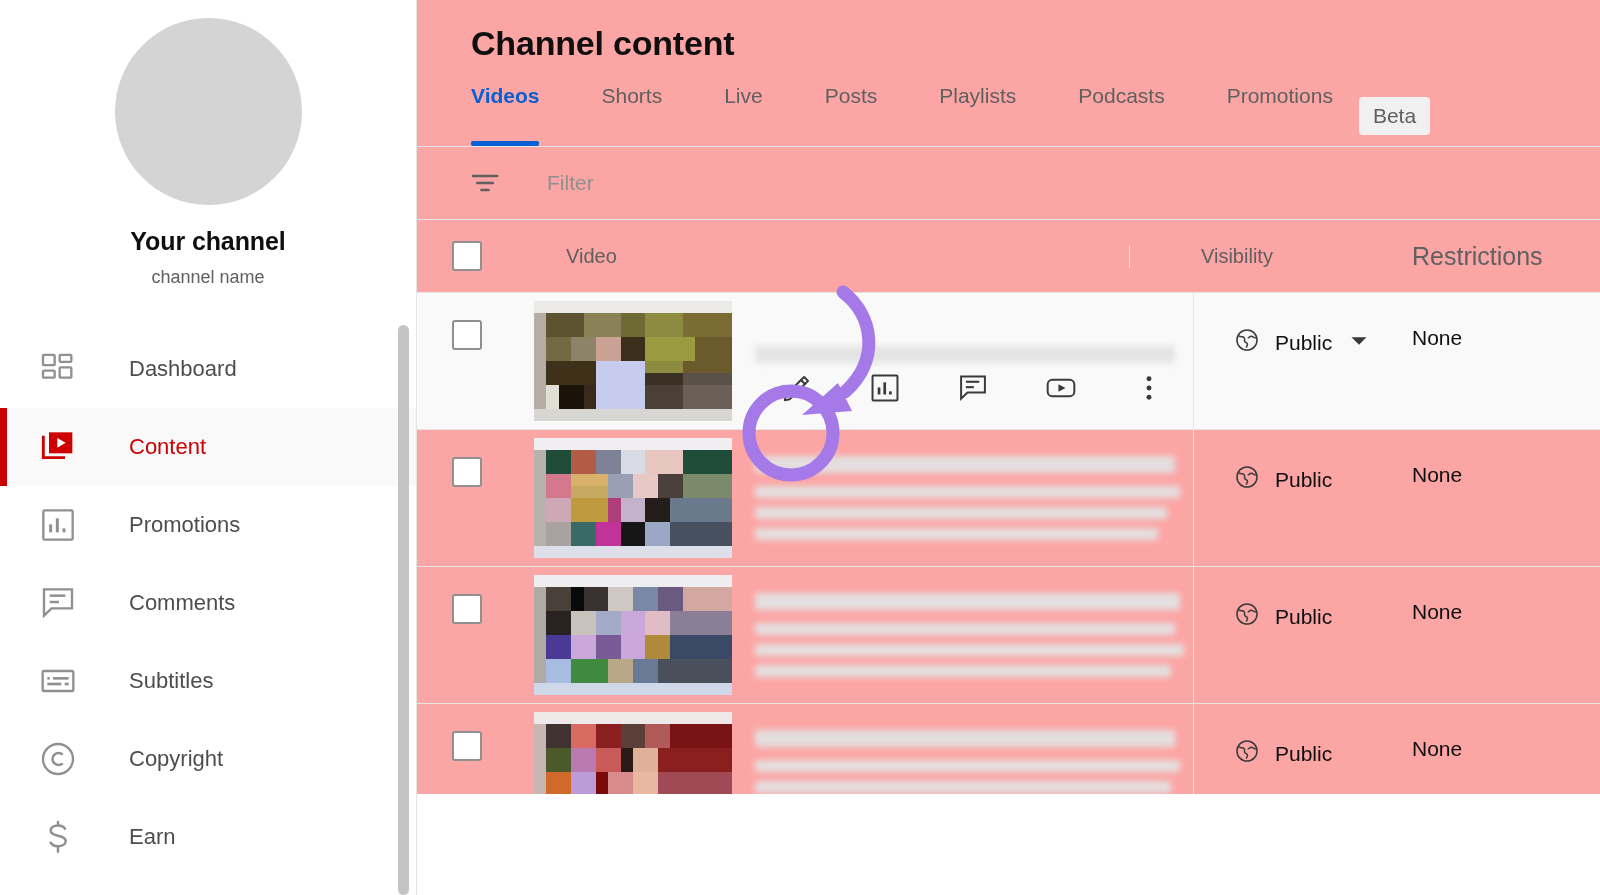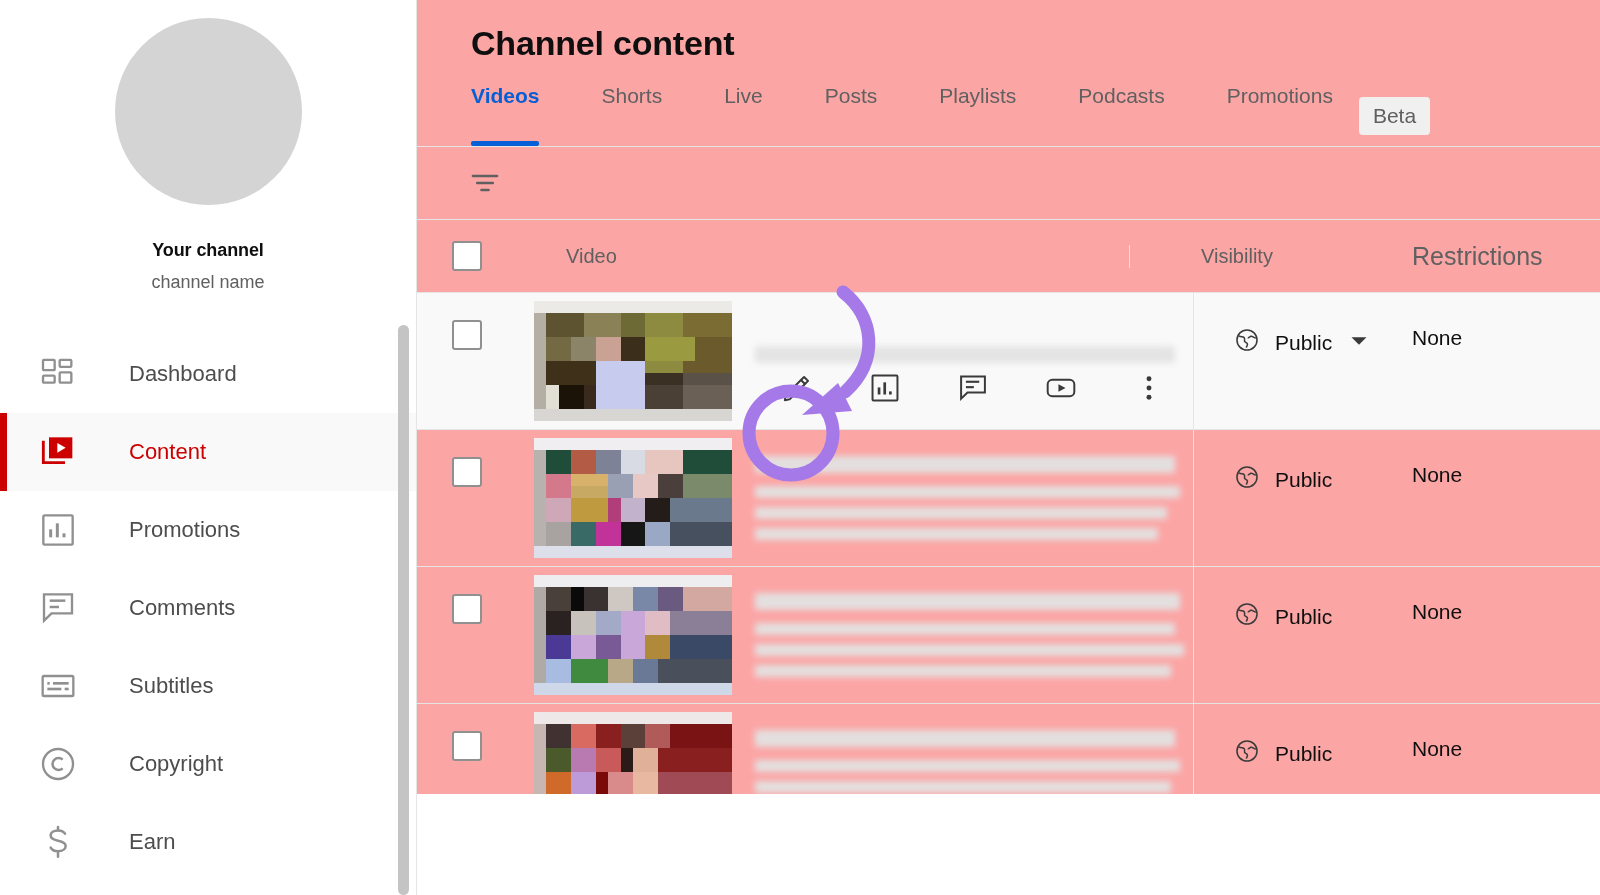--- a/index.html
+++ b/index.html
@@ -21,22 +21,22 @@
     flex: 0 0 417px;
   }
   .channel-block { padding-top: 18px; text-align: center; }
   .avatar {
     width: 187px; height: 187px;
     border-radius: 50%;
     background: #d4d4d4;
     margin: 0 auto;
   }
   .channel-title {
-    margin-top: 35px;
-    font-size: 18px;
+    margin-top: 22px;
+    font-size: 25px;
     font-weight: 700;
     color: #0f0f0f;
     letter-spacing: -0.1px;
   }
   .channel-sub {
     margin-top: 11px;
     font-size: 18px;
     color: #606060;
     font-weight: 400;
     text-align: center;
@@ -413,20 +413,21 @@
     </div>
 
     <div class="filter-bar">
       <span class="filter-icon">
         <svg width="34" height="34" viewBox="0 0 24 24" stroke="#606060" stroke-width="1.8" stroke-linecap="round">
           <line x1="3.5" y1="7.0" x2="20.5" y2="7.0"></line>
           <line x1="6.5" y1="12.0" x2="17.5" y2="12.0"></line>
           <line x1="9.5" y1="17.0" x2="14.5" y2="17.0"></line>
         </svg>
       </span>
+      <input class="filter-input" type="text" placeholder="Filter" style="">
     </div>
 
     <div class="tbl">
 
       <div class="tbl-head">
         <div class="col-check">
           <span class="checkbox"></span>
         </div>
         <div class="col-video">
           <span>Video</span>

